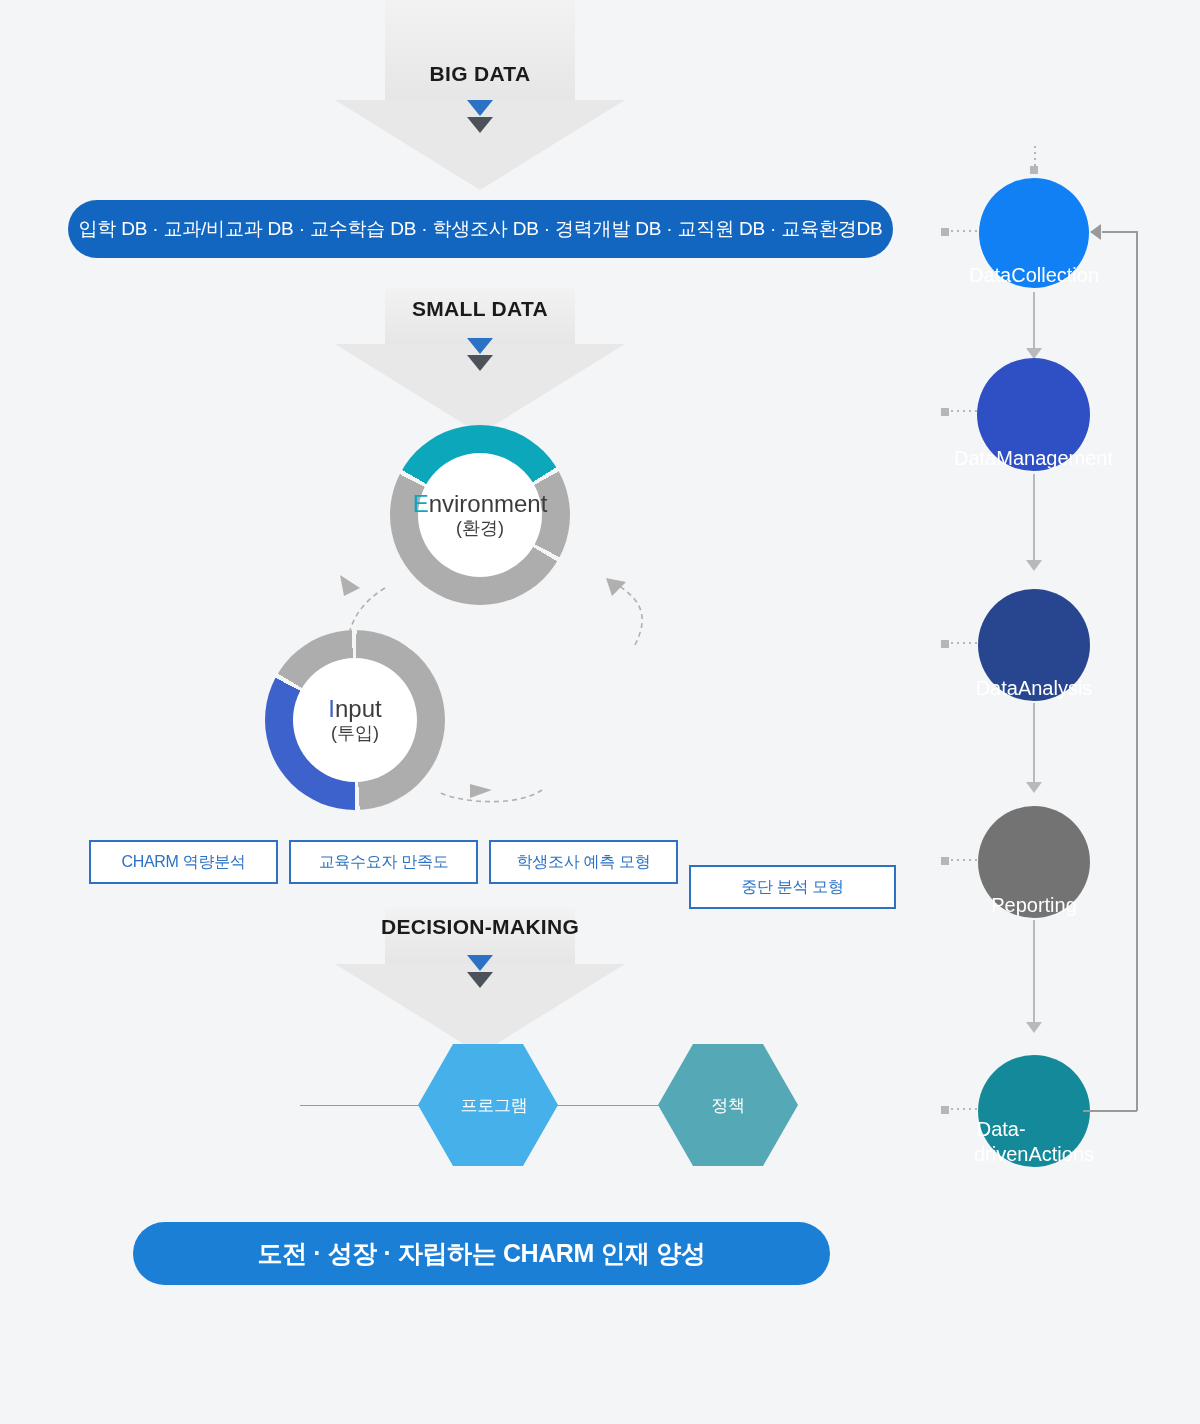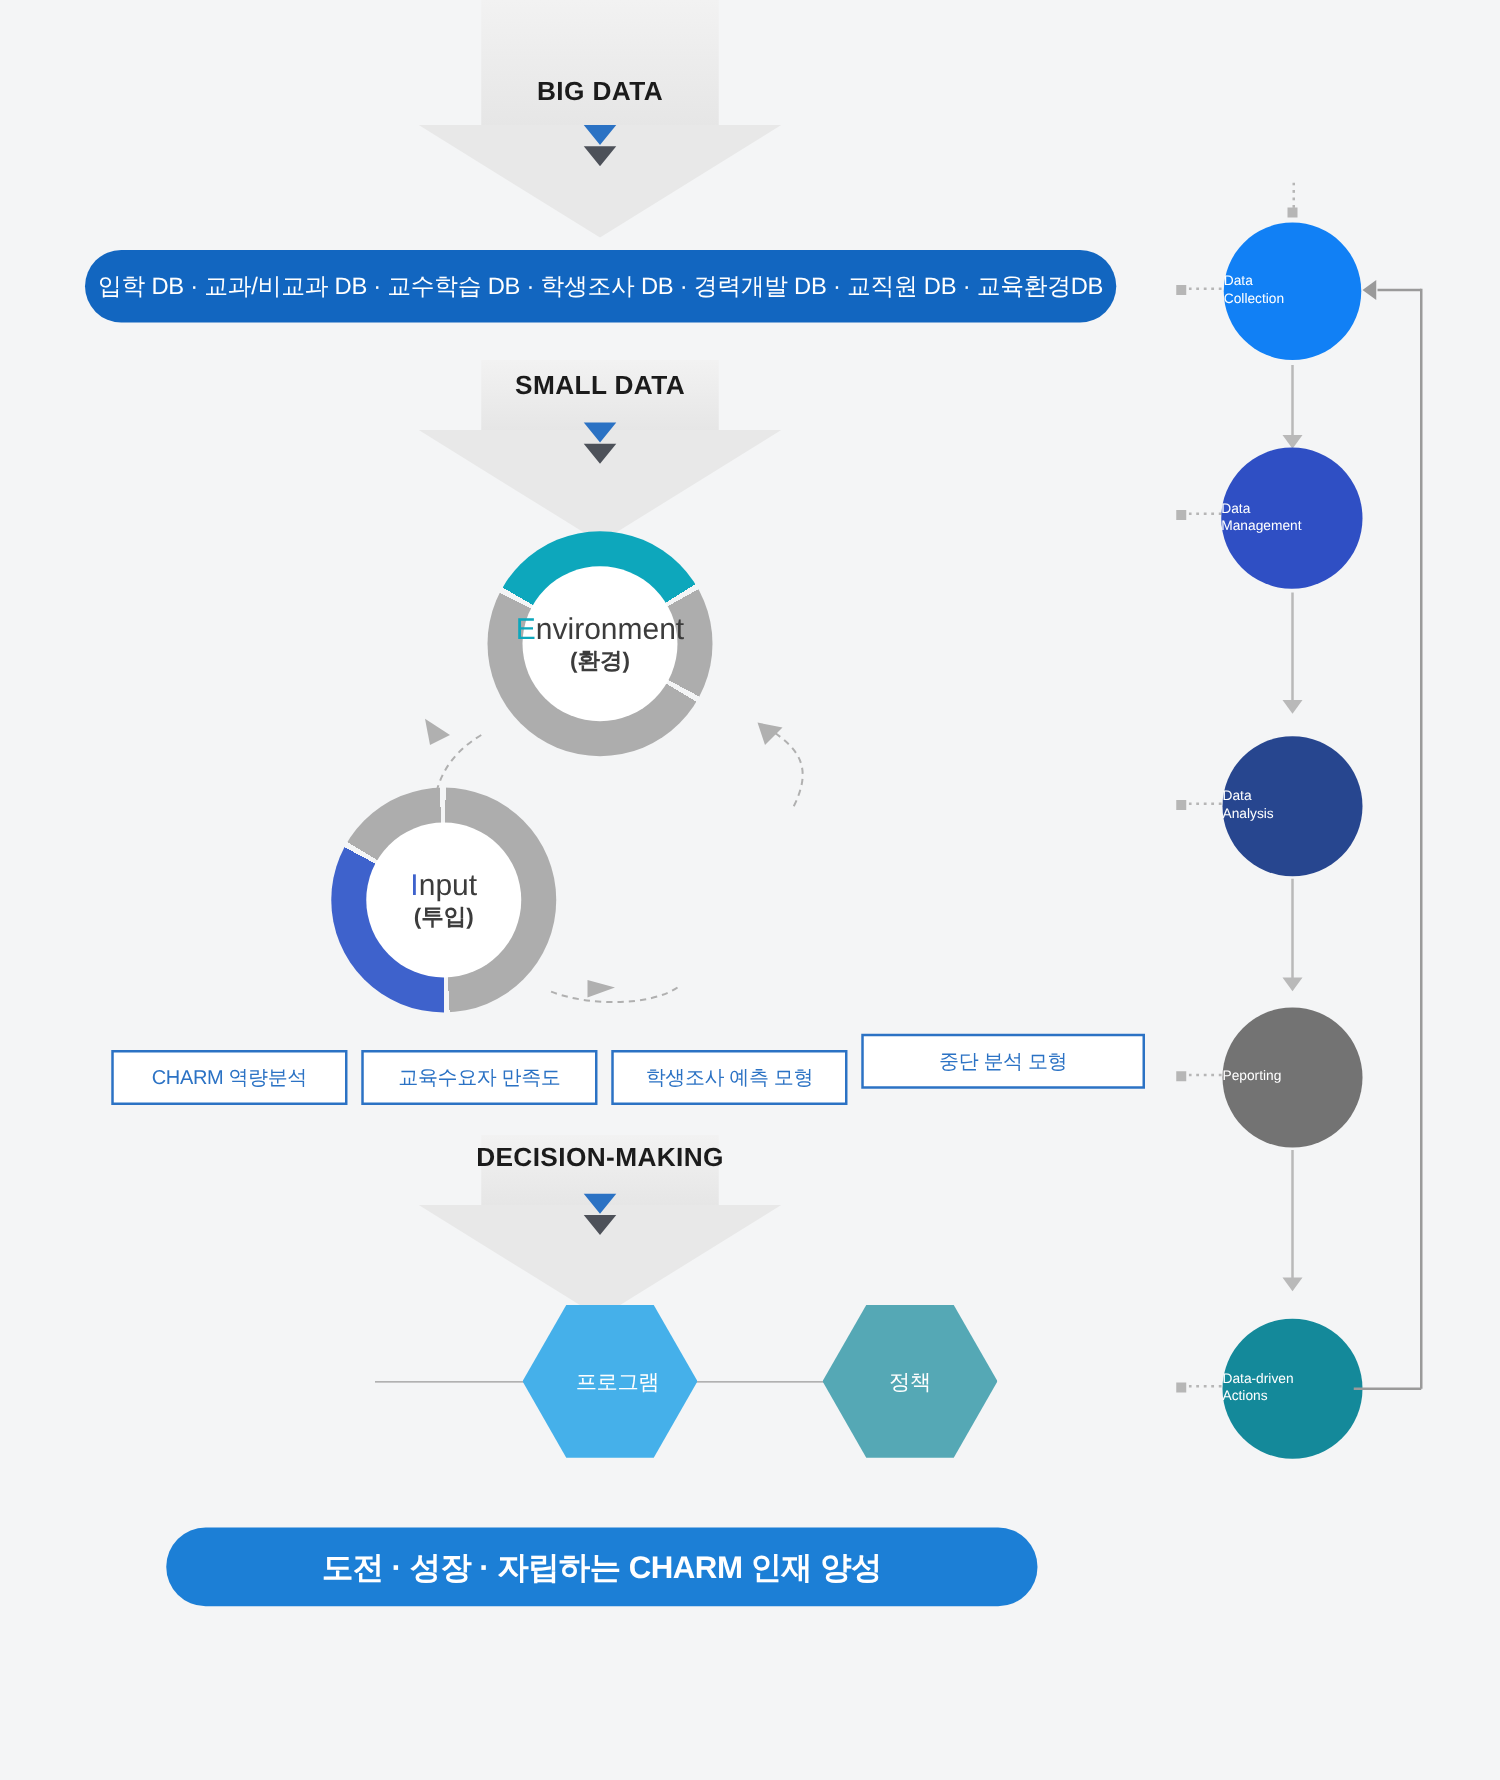--- a/index.html
+++ b/index.html
@@ -87,21 +87,20 @@
     font-size: 24px;
     color: #3c3c3c;
     line-height: 1.15;
     font-weight: 400;
   }
   .donut .en .cap { font-weight: 400; }
   .donut .kr {
     font-size: 18px;
     color: #3c3c3c;
     line-height: 1.3;
-    font-weight: bold;
   }
 
   
   .tagbox {
     position: absolute;
     display: flex; align-items: center; justify-content: center;
     border: 2px solid #2b72c4;
     background: #ffffff;
     color: #2b72c4;
     font-size: 16px;
@@ -145,25 +144,25 @@
     background: #252b3b;
     border-radius: 30px;
     color: #ffffff;
     font-size: 17px;
     font-weight: 500;
   }
   .fcircle {
     position: absolute;
     border-radius: 50%;
     display: flex;
-    flex-direction: column;
-    align-items: flex-start;
+    flex-direction: row;
+    align-items: flex-end;
     justify-content: center;
     color: #ffffff;
-    font-size: 11px;
+    font-size: 20px;
     line-height: 1.25;
     text-align: center;
     font-weight: 500;
   }
   .dotline {
     position: absolute;
     height: 2px;
     background-image: linear-gradient(to right, #b6b6b6 40%, rgba(255,255,255,0) 0%);
     background-size: 6px 2px;
     background-repeat: repeat-x;
@@ -271,21 +270,21 @@
 
   <div class="tagbox" style="left:89px; top:840px; width:189px;">
     <span>CHARM 역량분석</span>
   </div>
   <div class="tagbox" style="left:289px; top:840px; width:189px;">
     <span>교육수요자 만족도</span>
   </div>
   <div class="tagbox" style="left:489px; top:840px; width:189px;">
     <span>학생조사 예측 모형</span>
   </div>
-  <div class="tagbox" style="left:689px; top:827px; width:227px;">
+  <div class="tagbox" style="left:689px; top:865px; width:207px;">
     <span>중단 분석 모형</span>
   </div>
 
   <div class="block-arrow" style="left:335px; top:908px; width:290px; height:110px;">
     <div class="shaft" style="width:190px; height:56px;"></div>
     <div class="head" style="top:56px;"></div>
   </div>
   <div class="arrow-label" style="left:480px; top:915px;">DECISION-MAKING</div>
   <div class="tri-pair" style="left:480px; top:955px;">
     <div class="tri blue"></div>

